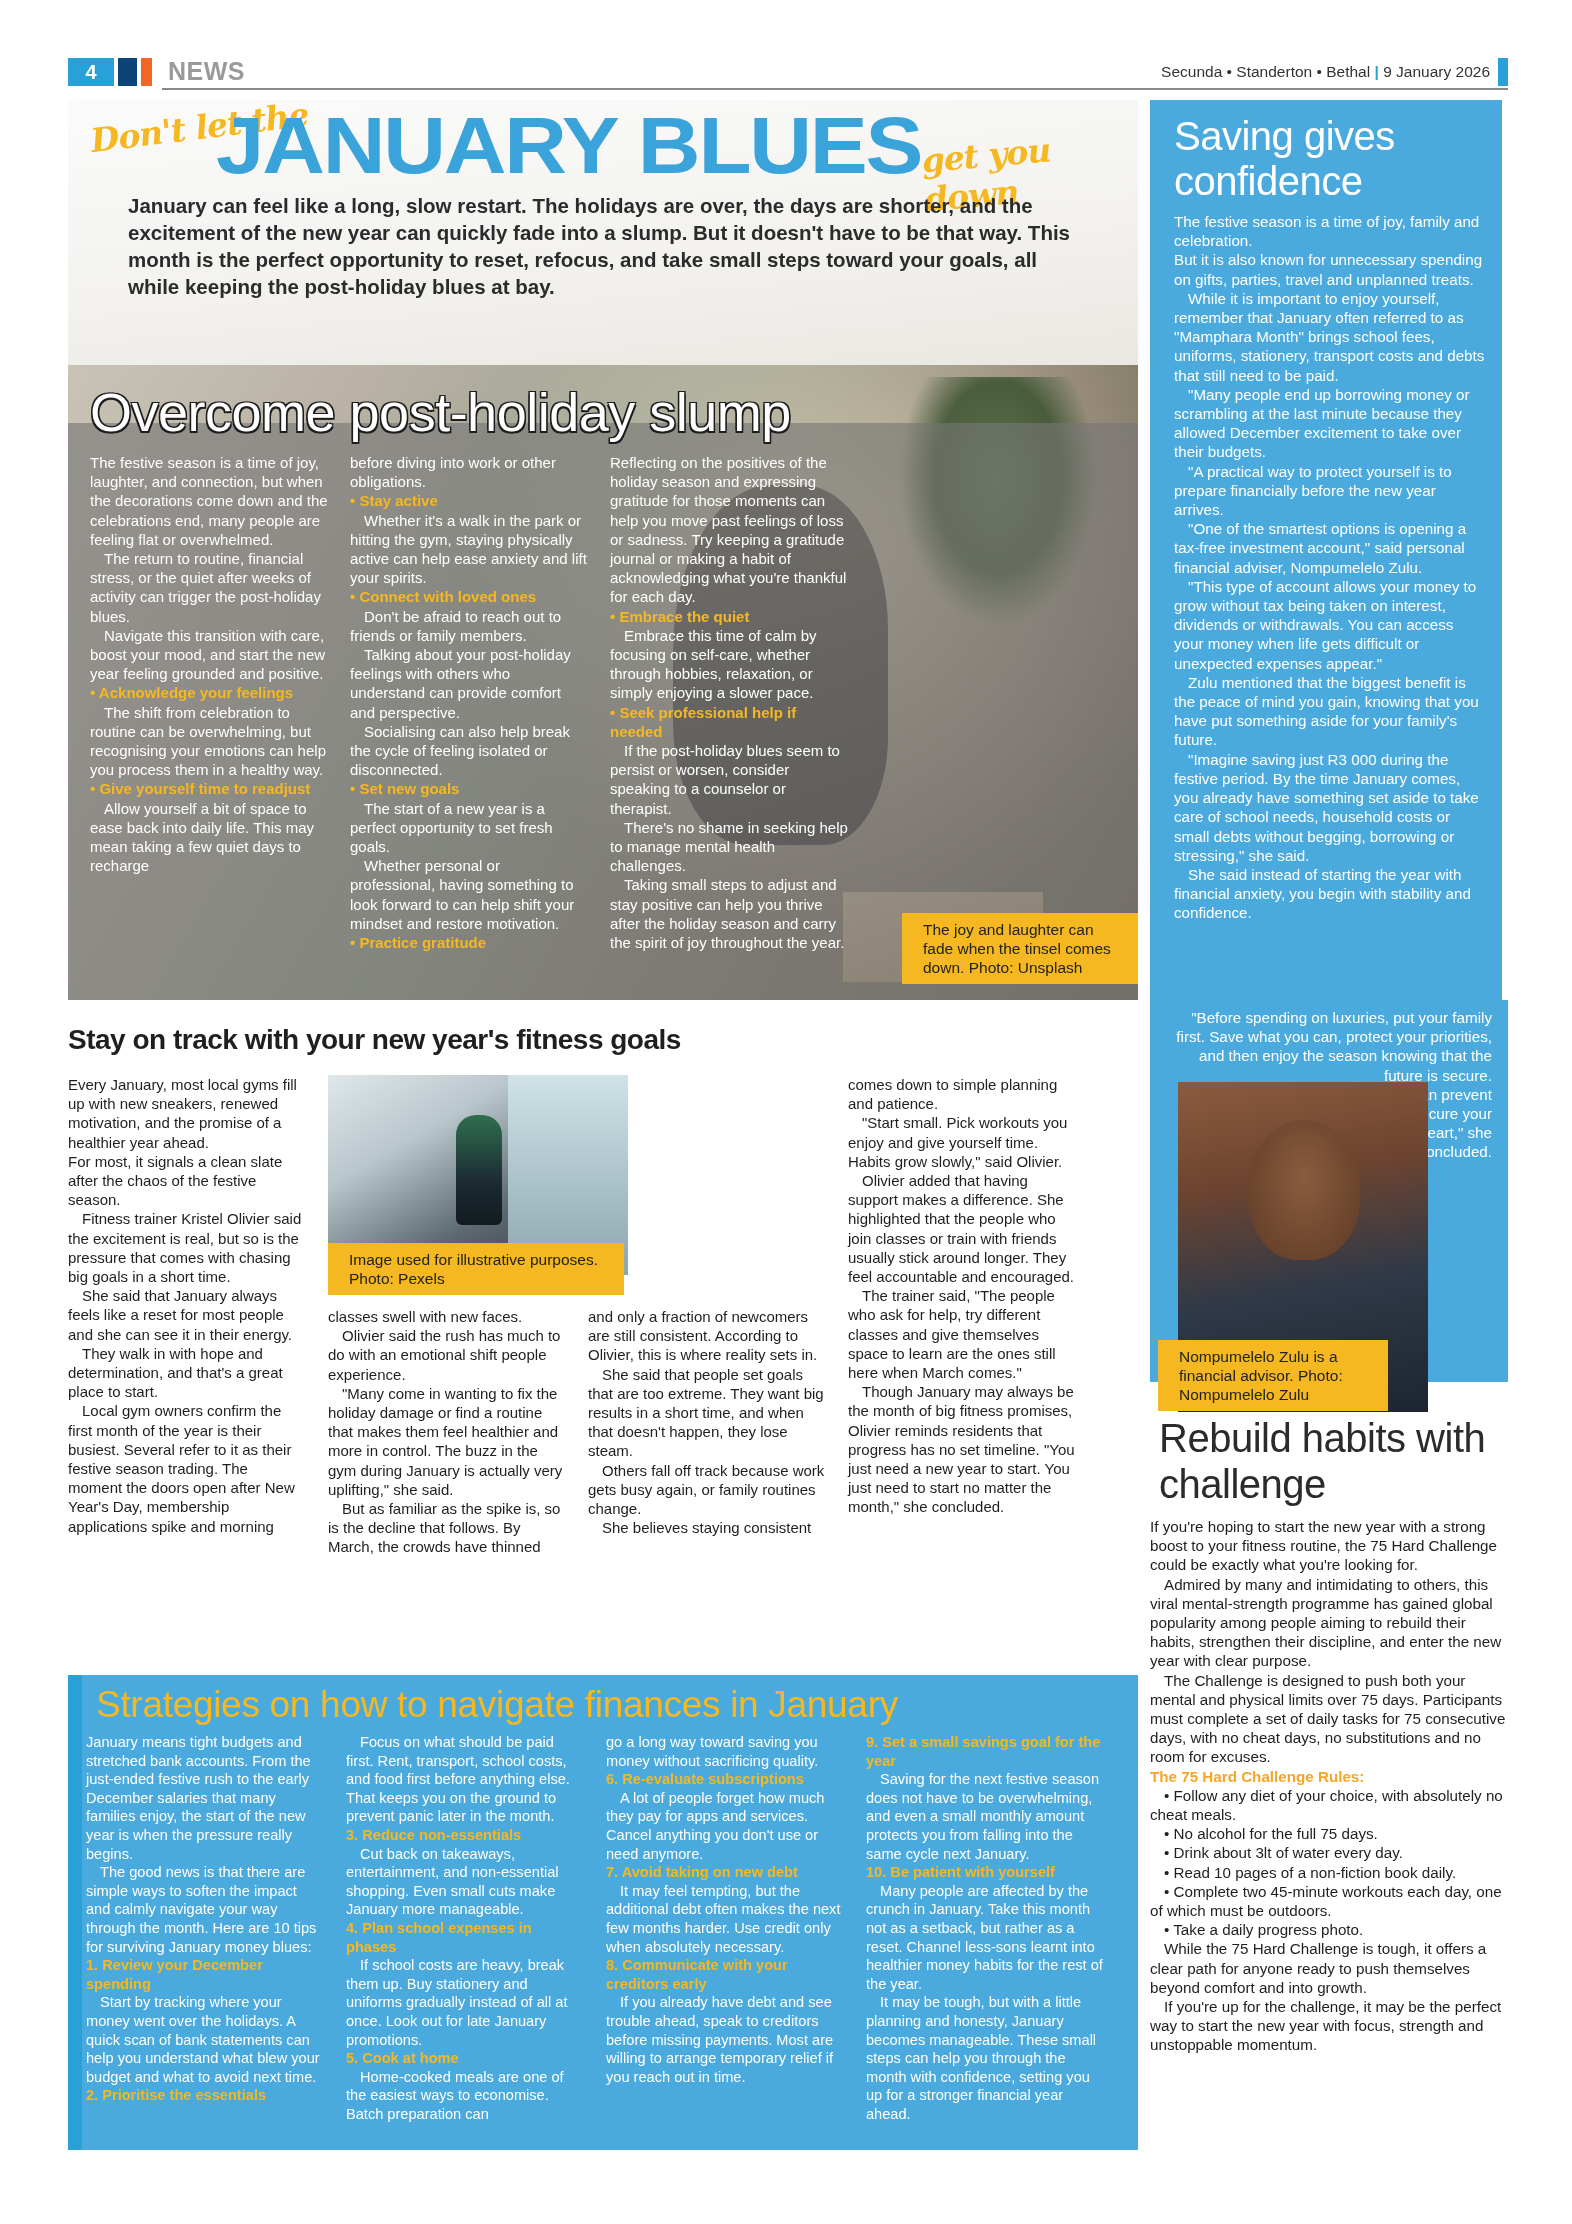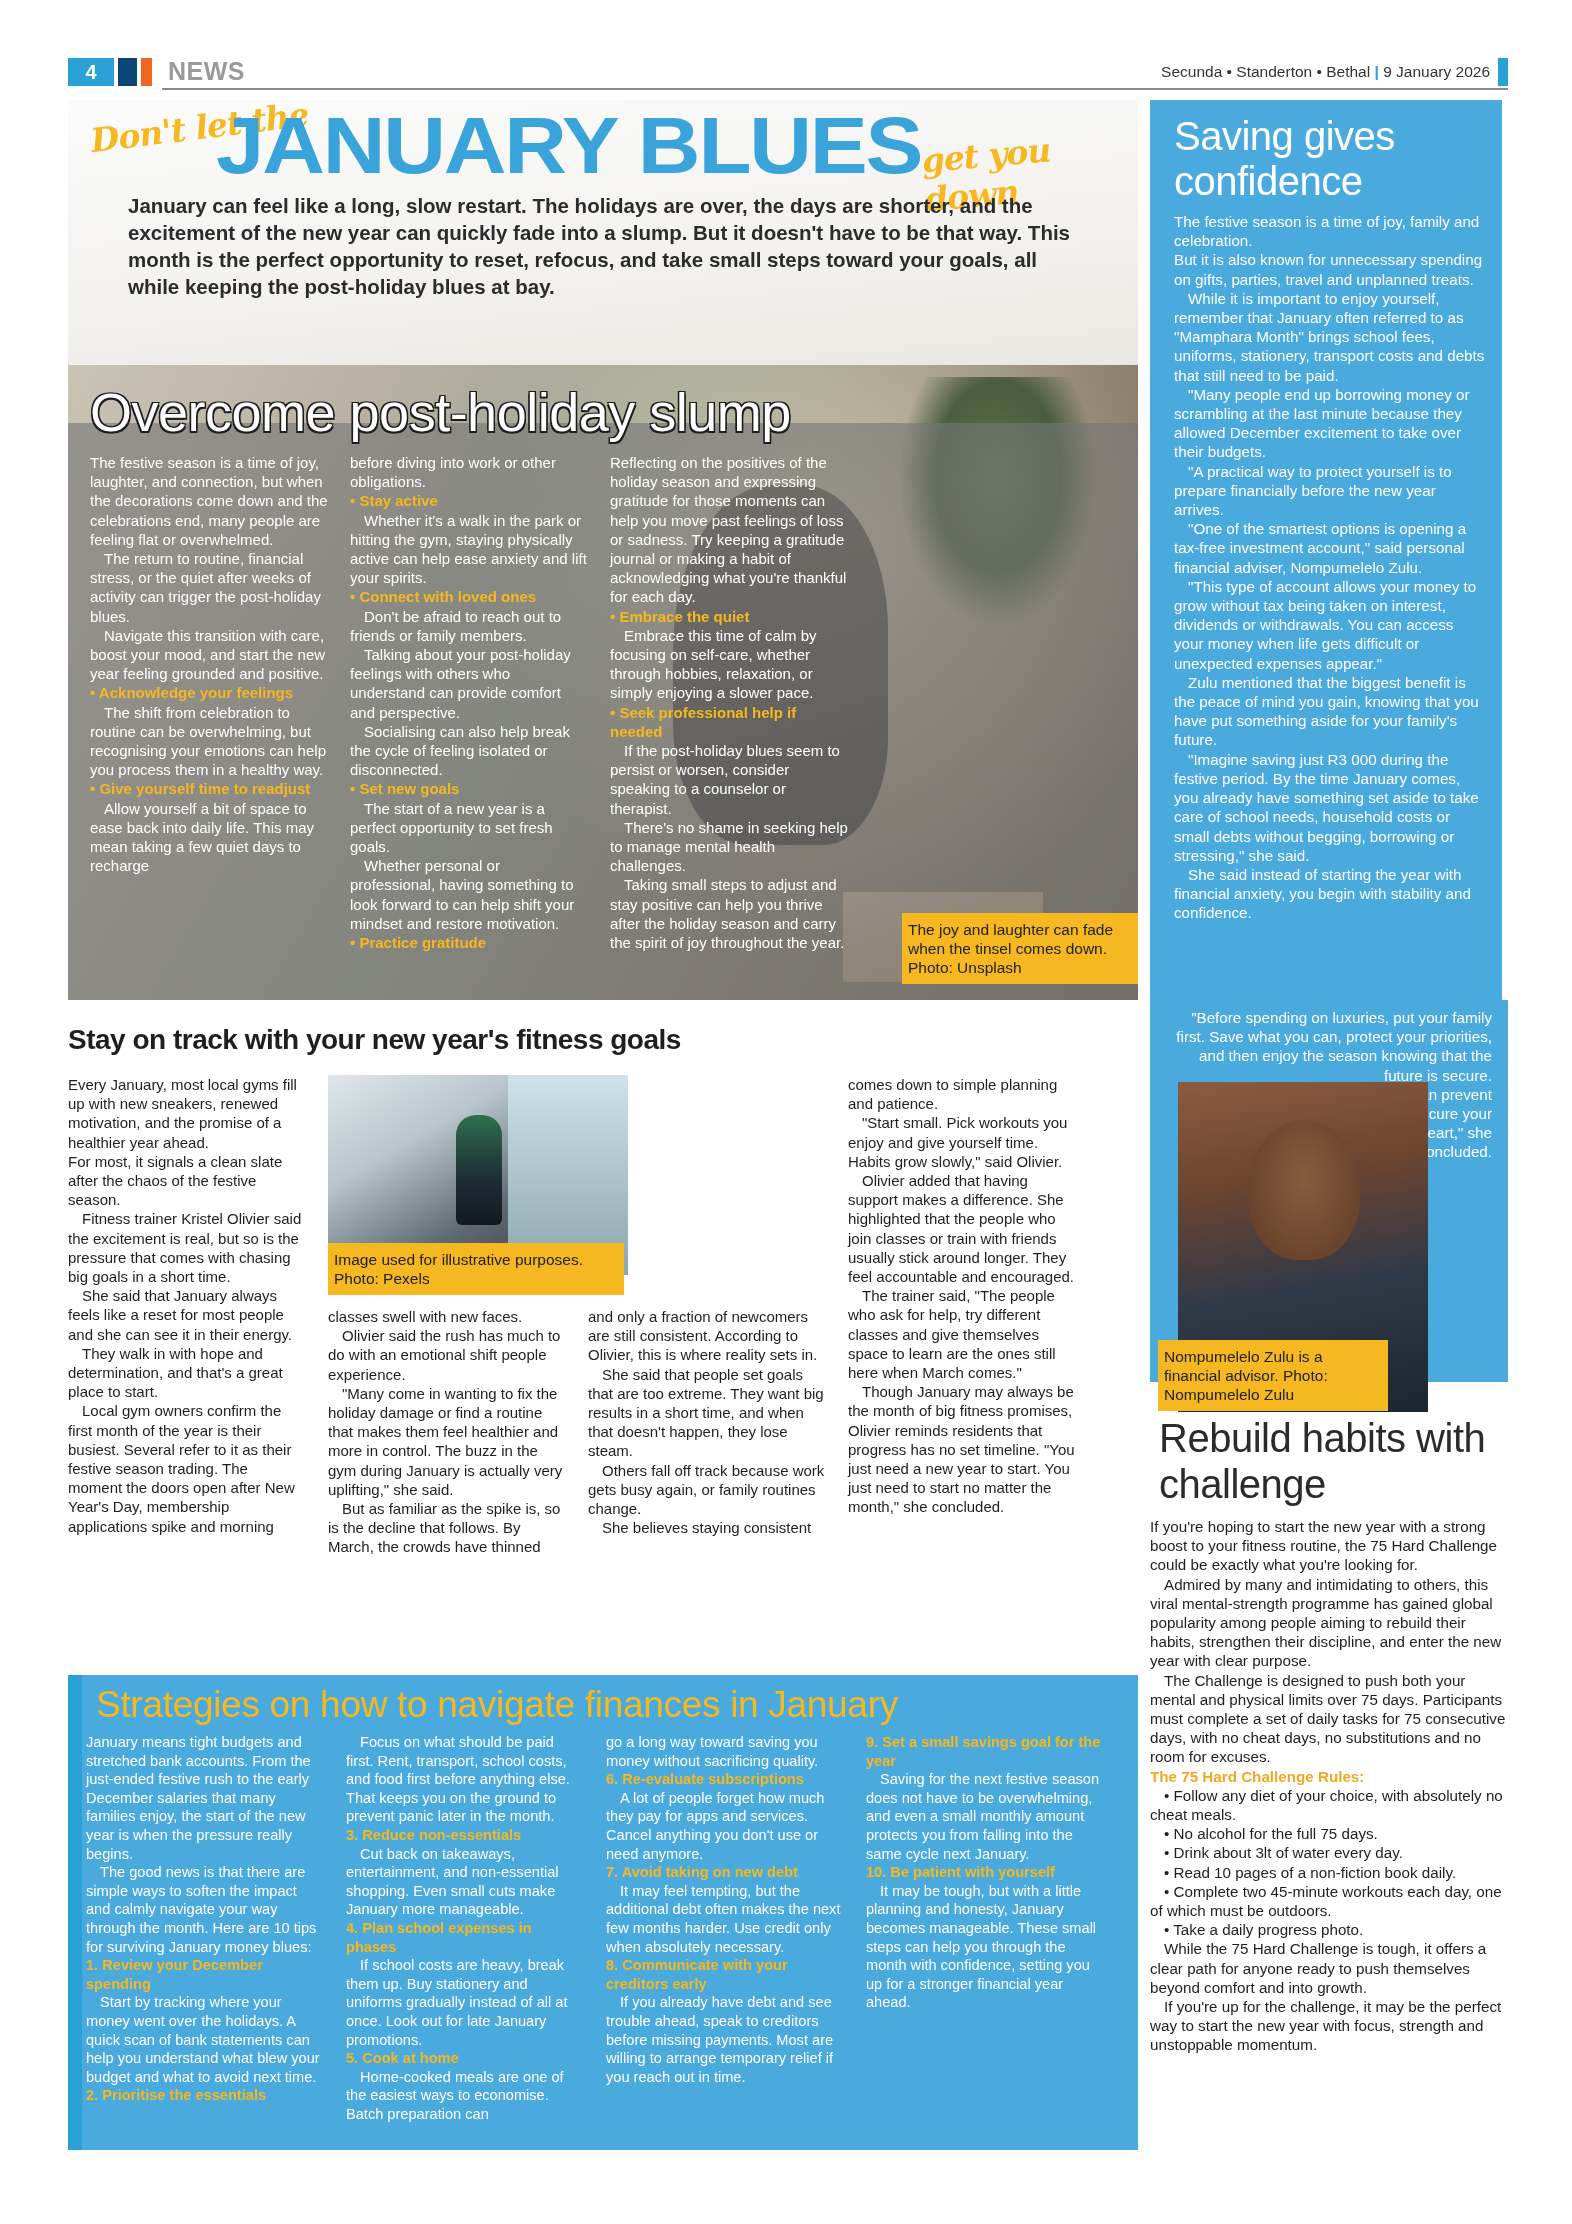--- a/index.html
+++ b/index.html
@@ -114,21 +114,21 @@
     position:absolute; left:22px; top:88px; width:760px;
     display:flex; gap:22px;
   }
   .feature-cols .col { width:238px; color:#fff; font-size:15px; line-height:19.2px; }
   .feature-cols p { margin:0; }
   .feature-cols p.indent { text-indent:14px; }
   .sub-gold { color:#f5b820; font-weight:bold; }
 
   .caption-box {
     position:absolute; font-size:15.5px; line-height:19px; color:#222;
-    background:#f5b820; padding:7px 6px;
+    background:#f5b820; padding:7px 21px;
   }
   #feature-caption { right:-0px; bottom:16px; width:236px; }
 
   
   .savebox {
     position:absolute; left:1150px; top:100px; width:352px; height:900px;
     background:#4aaade; color:#fff; padding:14px 16px 10px 24px;
     overflow:hidden;
   }
   .savebox h2 {
@@ -411,18 +411,19 @@
         <p class="fin-head">7. Avoid taking on new debt</p>
         <p class="indent">It may feel tempting, but the additional debt often makes the next few months harder. Use credit only when absolutely necessary.</p>
         <p class="fin-head">8. Communicate with your creditors early</p>
         <p class="indent">If you already have debt and see trouble ahead, speak to creditors before missing payments. Most are willing to arrange temporary relief if you reach out in time.</p>
       </div>
 
       <div class="fin-col">
         <p class="fin-head">9. Set a small savings goal for the year</p>
         <p class="indent">Saving for the next festive season does not have to be overwhelming, and even a small monthly amount protects you from falling into the same cycle next January.</p>
         <p class="fin-head">10. Be patient with yourself</p>
+        <p class="indent">Many people are affected by the crunch in January. Take this month not as a setback, but rather as a reset. Channel less-sons learnt into healthier money habits for the rest of the year.</p>
         <p class="indent">It may be tough, but with a little planning and honesty, January becomes manageable. These small steps can help you through the month with confidence, setting you up for a stronger financial year ahead.</p>
       </div>
     </div>
   </div>
 
 </div>
 
 </body></html>

